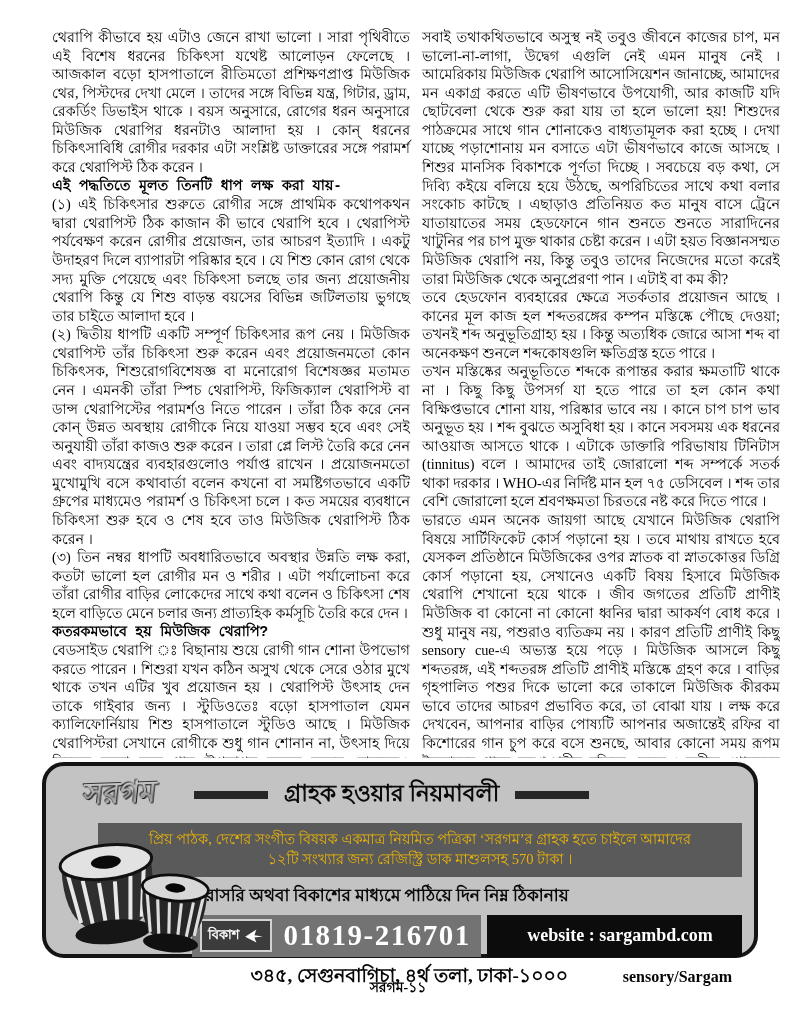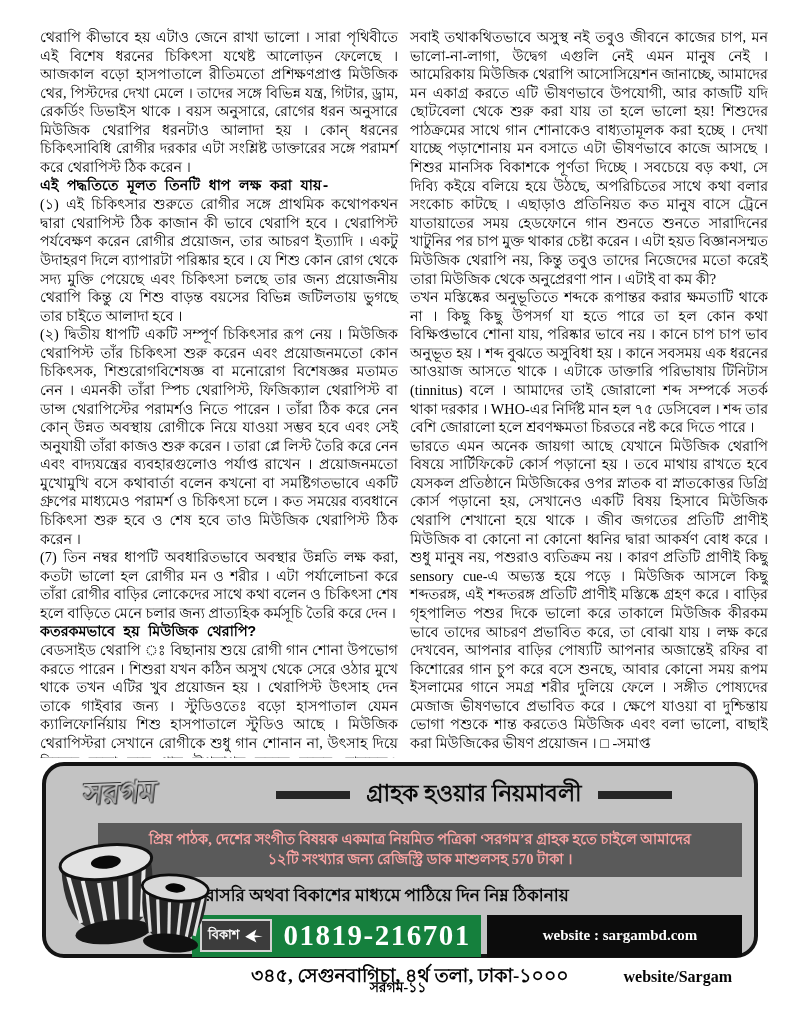--- a/index.html
+++ b/index.html
@@ -1,71 +1,72 @@
 <!DOCTYPE html>
 <html><head>
 <meta charset="utf-8">
 <style>
   html,body{margin:0;padding:0;background:#ffffff;}
   .page{position:relative;width:796px;height:1016px;background:#ffffff;overflow:hidden;
         font-family:"Liberation Serif","DejaVu Serif",serif;color:#000;}
   
-  .columns{position:absolute;left:40px;top:28px;width:728px;height:730px;
+  .columns{position:absolute;left:52px;top:28px;width:728px;height:730px;
            display:flex;gap:12px;overflow:hidden;}
   .col{width:358px;font-size:14.3px;line-height:1.3;text-align:justify;}
   .col p{margin:0;}
   .col p.heading{font-weight:bold;font-family:Liberation Mono, monospace;}
   
   .ad{position:absolute;left:42px;top:762px;width:716px;height:196px;box-sizing:border-box;
       background:#c3c3c3;border:4px solid #141414;border-radius:22px;}
   .ad-top{display:flex;align-items:center;margin-top:3px;}
   .ad-logo{width:148px;text-align:center;font-size:30px;font-weight:bold;
            transform:skewX(-8deg) rotate(-2deg);
            background:linear-gradient(180deg,#f4f4f4 0%,#9a9a9a 55%,#e8e8e8 100%);
            -webkit-background-clip:text;background-clip:text;color:transparent;
            filter:drop-shadow(1px 1px 0 #111) drop-shadow(-1px -1px 0 #333);}
-  .ad-title-row{flex:1;display:flex;align-items:center;justify-content:center;gap:16px;}
+  .ad-title-row{flex:1;display:flex;align-items:center;gap:16px;}
   .bar{width:74px;height:8px;background:#262626;}
   .ad-title{font-size:23px;font-weight:bold;color:#0a0a0a;}
-  .ad-darkbox{margin:3px 12px 0 52px;background:#5a5a5a;color:#fca5a5;text-align:center;
-              font-size:14.5px;font-weight:bold;line-height:1.4;padding:6px 6px 7px;}
+  .ad-darkbox{margin:3px 12px 0 52px;background:#5a5a5a;color:#eab308;text-align:center;
+              font-size:14.5px;font-weight:normal;line-height:1.4;padding:6px 6px 7px;}
   .ad-delivery{margin:5px 14px 0 148px;text-align:left;font-weight:bold;font-size:17px;color:#0a0a0a;}
   .ad-contact-row{display:flex;gap:6px;margin:5px 12px 0 146px;height:42px;}
-  .phone-bar{flex:1.12;background:#15803d;display:flex;align-items:center;gap:12px;padding:1px 8px;}
+  .phone-bar{flex:1.12;background:#737373;display:flex;align-items:center;gap:12px;padding:1px 8px;}
   .bkash-box{border:2px solid #d2d2d2;background:#3c3c3c;color:#fff;font-size:13px;font-weight:bold;
              padding:4px 6px;display:flex;align-items:center;gap:4px;white-space:nowrap;}
   .phone{color:#ffffff;font-size:29px;font-weight:bold;letter-spacing:1.5px;
          font-family:"Liberation Serif",serif;}
-  .website-box{flex:1;background:#0c0c0c;color:#ffffff;font-size:15px;font-weight:bold;
+  .website-box{flex:1;background:#0c0c0c;color:#ffffff;font-size:18px;font-weight:bold;
                display:flex;align-items:center;justify-content:center;white-space:nowrap;padding-left:11px;}
   .ad-bottom-row{display:flex;align-items:center;margin:4px 22px 0 150px;}
   .address{flex:1;text-align:center;font-size:19px;font-weight:bold;color:#050505;}
   .facebook{font-size:16px;font-weight:bold;color:#050505;}
   .tablas{position:absolute;left:2px;bottom:-4px;}
   
   .footer{position:absolute;left:0;bottom:16px;width:100%;text-align:center;
           font-size:14px;font-weight:bold;}
 </style>
 </head>
 <body>
 
 <div class="page">
 
   <div class="columns">
     <div class="col" id="left-col">
         <p class="para">থেরাপি কীভাবে হয় এটাও জেনে রাখা ভালো । সারা পৃথিবীতে এই বিশেষ ধরনের চিকিৎসা যথেষ্ট আলোড়ন ফেলেছে । আজকাল বড়ো হাসপাতালে রীতিমতো প্রশিক্ষণপ্রাপ্ত মিউজিক থের, পিস্টদের দেখা মেলে । তাদের সঙ্গে বিভিন্ন যন্ত্র, গিটার, ড্রাম, রেকর্ডিং ডিভাইস থাকে । বয়স অনুসারে, রোগের ধরন অনুসারে মিউজিক থেরাপির ধরনটাও আলাদা হয় । কোন্‌ ধরনের চিকিৎসাবিধি রোগীর দরকার এটা সংশ্লিষ্ট ডাক্তারের সঙ্গে পরামর্শ করে থেরাপিস্ট ঠিক করেন ।</p>
         <p class="heading">এই পদ্ধতিতে মূলত তিনটি ধাপ লক্ষ করা যায়-</p>
         <p class="para">(১) এই চিকিৎসার শুরুতে রোগীর সঙ্গে প্রাথমিক কথোপকথন দ্বারা থেরাপিস্ট ঠিক কাজান কী ভাবে থেরাপি হবে । থেরাপিস্ট পর্যবেক্ষণ করেন রোগীর প্রয়োজন, তার আচরণ ইত্যাদি । একটু উদাহরণ দিলে ব্যাপারটা পরিষ্কার হবে । যে শিশু কোন রোগ থেকে সদ্য মুক্তি পেয়েছে এবং চিকিৎসা চলছে তার জন্য প্রয়োজনীয় থেরাপি কিন্তু যে শিশু বাড়ন্ত বয়সের বিভিন্ন জটিলতায় ভুগছে তার চাইতে আলাদা হবে ।</p>
         <p class="para">(২) দ্বিতীয় ধাপটি একটি সম্পূর্ণ চিকিৎসার রূপ নেয় । মিউজিক থেরাপিস্ট তাঁর চিকিৎসা শুরু করেন এবং প্রয়োজনমতো কোন চিকিৎসক, শিশুরোগবিশেষজ্ঞ বা মনোরোগ বিশেষজ্ঞর মতামত নেন । এমনকী তাঁরা স্পিচ থেরাপিস্ট, ফিজিক্যাল থেরাপিস্ট বা ডান্স থেরাপিস্টের পরামর্শও নিতে পারেন । তাঁরা ঠিক করে নেন কোন্‌ উন্নত অবস্থায় রোগীকে নিয়ে যাওয়া সম্ভব হবে এবং সেই অনুযায়ী তাঁরা কাজও শুরু করেন । তারা প্লে লিস্ট তৈরি করে নেন এবং বাদ্যযন্ত্রের ব্যবহারগুলোও পর্যাপ্ত রাখেন । প্রয়োজনমতো মুখোমুখি বসে কথাবার্তা বলেন কখনো বা সমষ্টিগতভাবে একটি গ্রুপের মাধ্যমেও পরামর্শ ও চিকিৎসা চলে । কত সময়ের ব্যবধানে চিকিৎসা শুরু হবে ও শেষ হবে তাও মিউজিক থেরাপিস্ট ঠিক করেন ।</p>
-        <p class="para">(7) তিন নম্বর ধাপটি অবধারিতভাবে অবস্থার উন্নতি লক্ষ করা, কতটা ভালো হল রোগীর মন ও শরীর । এটা পর্যালোচনা করে তাঁরা রোগীর বাড়ির লোকেদের সাথে কথা বলেন ও চিকিৎসা শেষ হলে বাড়িতে মেনে চলার জন্য প্রাত্যহিক কর্মসূচি তৈরি করে দেন ।</p>
+        <p class="para">(৩) তিন নম্বর ধাপটি অবধারিতভাবে অবস্থার উন্নতি লক্ষ করা, কতটা ভালো হল রোগীর মন ও শরীর । এটা পর্যালোচনা করে তাঁরা রোগীর বাড়ির লোকেদের সাথে কথা বলেন ও চিকিৎসা শেষ হলে বাড়িতে মেনে চলার জন্য প্রাত্যহিক কর্মসূচি তৈরি করে দেন ।</p>
         <p class="heading">কতরকমভাবে হয় মিউজিক থেরাপি?</p>
         <p class="para">বেডসাইড থেরাপি ঃ বিছানায় শুয়ে রোগী গান শোনা উপভোগ করতে পারেন । শিশুরা যখন কঠিন অসুখ থেকে সেরে ওঠার মুখে থাকে তখন এটির খুব প্রয়োজন হয় । থেরাপিস্ট উৎসাহ দেন তাকে গাইবার জন্য । স্টুডিওতেঃ বড়ো হাসপাতাল যেমন ক্যালিফোর্নিয়ায় শিশু হাসপাতালে স্টুডিও আছে । মিউজিক থেরাপিস্টরা সেখানে রোগীকে শুধু গান শোনান না, উৎসাহ দিয়ে নিজের মতো করে গান উপস্থাপন করতে বলেন, বাদ্যযন্ত্রও বাজানো যেতে পারে । এ ছাড়া বাড়িতে তো মিউজিক থেরাপি হতেই পারে । রোগী যদি থেরাপিস্টদের কেন্দ্রে না যেতে পারেন তবে তখন থেরাপিস্টরা বাড়িতে এসে ঘরোয়া পরিবেশে গান শোনান । দেখা গেছে এতে সাড়া ভালো পাওয়া যায়, কারণ ঘরোয়া পরিবেশ রোগীকে আড়ষ্টতামুক্ত রাখতে সাহায্য করে । আমাদের রোজকার জীবনে কি মিউজিক থেরাপির প্রভাব কম? আমরা</p>
       </div>
     <div class="col" id="right-col">
         <p class="para">সবাই তথাকথিতভাবে অসুস্থ নই তবুও জীবনে কাজের চাপ, মন ভালো-না-লাগা, উদ্বেগ এগুলি নেই এমন মানুষ নেই । আমেরিকায় মিউজিক থেরাপি আসোসিয়েশন জানাচ্ছে, আমাদের মন একাগ্র করতে এটি ভীষণভাবে উপযোগী, আর কাজটি যদি ছোটবেলা থেকে শুরু করা যায় তা হলে ভালো হয়! শিশুদের পাঠক্রমের সাথে গান শোনাকেও বাধ্যতামূলক করা হচ্ছে । দেখা যাচ্ছে পড়াশোনায় মন বসাতে এটা ভীষণভাবে কাজে আসছে । শিশুর মানসিক বিকাশকে পূর্ণতা দিচ্ছে । সবচেয়ে বড় কথা, সে দিব্যি কইয়ে বলিয়ে হয়ে উঠছে, অপরিচিতের সাথে কথা বলার সংকোচ কাটছে । এছাড়াও প্রতিনিয়ত কত মানুষ বাসে ট্রেনে যাতায়াতের সময় হেডফোনে গান শুনতে শুনতে সারাদিনের খাটুনির পর চাপ মুক্ত থাকার চেষ্টা করেন । এটা হয়ত বিজ্ঞানসম্মত মিউজিক থেরাপি নয়, কিন্তু তবুও তাদের নিজেদের মতো করেই তারা মিউজিক থেকে অনুপ্রেরণা পান । এটাই বা কম কী?</p>
+        <p class="para">তবে হেডফোন ব্যবহারের ক্ষেত্রে সতর্কতার প্রয়োজন আছে । কানের মূল কাজ হল শব্দতরঙ্গের কম্পন মস্তিষ্কে পৌছে দেওয়া; তখনই শব্দ অনুভূতিগ্রাহ্য হয় । কিন্তু অত্যধিক জোরে আসা শব্দ বা অনেকক্ষণ শুনলে শব্দকোষগুলি ক্ষতিগ্রস্ত হতে পারে ।</p>
         <p class="para">তখন মস্তিষ্কের অনুভূতিতে শব্দকে রূপান্তর করার ক্ষমতাটি থাকে না । কিছু কিছু উপসর্গ যা হতে পারে তা হল কোন কথা বিক্ষিপ্তভাবে শোনা যায়, পরিষ্কার ভাবে নয় । কানে চাপ চাপ ভাব অনুভূত হয় । শব্দ বুঝতে অসুবিধা হয় । কানে সবসময় এক ধরনের আওয়াজ আসতে থাকে । এটাকে ডাক্তারি পরিভাষায় টিনিটাস (tinnitus) বলে । আমাদের তাই জোরালো শব্দ সম্পর্কে সতর্ক থাকা দরকার । WHO-এর নির্দিষ্ট মান হল ৭৫ ডেসিবেল । শব্দ তার বেশি জোরালো হলে শ্রবণক্ষমতা চিরতরে নষ্ট করে দিতে পারে ।</p>
         <p class="para">ভারতে এমন অনেক জায়গা আছে যেখানে মিউজিক থেরাপি বিষয়ে সার্টিফিকেট কোর্স পড়ানো হয় । তবে মাথায় রাখতে হবে যেসকল প্রতিষ্ঠানে মিউজিকের ওপর স্নাতক বা স্নাতকোত্তর ডিগ্রি কোর্স পড়ানো হয়, সেখানেও একটি বিষয় হিসাবে মিউজিক থেরাপি শেখানো হয়ে থাকে । জীব জগতের প্রতিটি প্রাণীই মিউজিক বা কোনো না কোনো ধ্বনির দ্বারা আকর্ষণ বোধ করে । শুধু মানুষ নয়, পশুরাও ব্যতিক্রম নয় । কারণ প্রতিটি প্রাণীই কিছু sensory cue-এ অভ্যস্ত হয়ে পড়ে । মিউজিক আসলে কিছু শব্দতরঙ্গ, এই শব্দতরঙ্গ প্রতিটি প্রাণীই মস্তিষ্কে গ্রহণ করে । বাড়ির গৃহপালিত পশুর দিকে ভালো করে তাকালে মিউজিক কীরকম ভাবে তাদের আচরণ প্রভাবিত করে, তা বোঝা যায় । লক্ষ করে দেখবেন, আপনার বাড়ির পোষ্যটি আপনার অজান্তেই রফির বা কিশোরের গান চুপ করে বসে শুনছে, আবার কোনো সময় রূপম ইসলামের গানে সমগ্র শরীর দুলিয়ে ফেলে । সঙ্গীত পোষ্যদের মেজাজ ভীষণভাবে প্রভাবিত করে । ক্ষেপে যাওয়া বা দুশ্চিন্তায় ভোগা পশুকে শান্ত করতেও মিউজিক এবং বলা ভালো, বাছাই করা মিউজিকের ভীষণ প্রয়োজন । □  -সমাপ্ত</p>
       </div>
   </div>
 
   <div class="ad">
     <div class="ad-top">
       <div class="ad-logo">সরগম</div>
       <div class="ad-title-row">
         <span class="bar"></span>
@@ -85,21 +86,21 @@
           <svg width="20" height="16" viewBox="0 0 24 20">
             <path d="M1 11 L15 2 L12.5 9 L23 10.5 L12.5 12 L15 18 Z" fill="#ffffff"></path>
           </svg>
         </span>
         <span class="phone">01819-216701</span>
       </div>
       <div class="website-box">website : sargambd.com</div>
     </div>
     <div class="ad-bottom-row">
       <span class="address">৩৪৫, সেগুনবাগিচা, ৪র্থ তলা, ঢাকা-১০০০</span>
-      <span class="facebook">website/Sargam</span>
+      <span class="facebook">sensory/Sargam</span>
     </div>
     <svg class="tablas" width="180" height="132" viewBox="0 0 180 132">
       <g transform="translate(6,6) rotate(-6 55 60)">
         <path d="M10 32 Q8 78 28 92 Q55 104 82 92 Q102 78 100 32 Z" fill="#2e2e2e"></path>
         <g stroke="#e8e8e8" stroke-width="4">
           <line x1="16" y1="40" x2="24" y2="88"></line>
             <line x1="30" y1="46" x2="36" y2="94"></line>
           <line x1="46" y1="50" x2="49" y2="98"></line>
             <line x1="62" y1="50" x2="60" y2="98"></line>
           <line x1="78" y1="46" x2="73" y2="94"></line>

